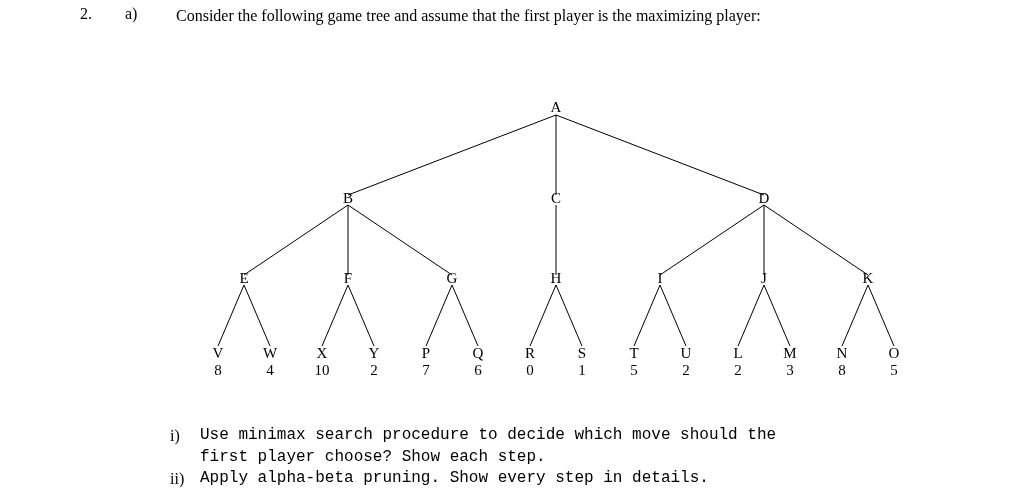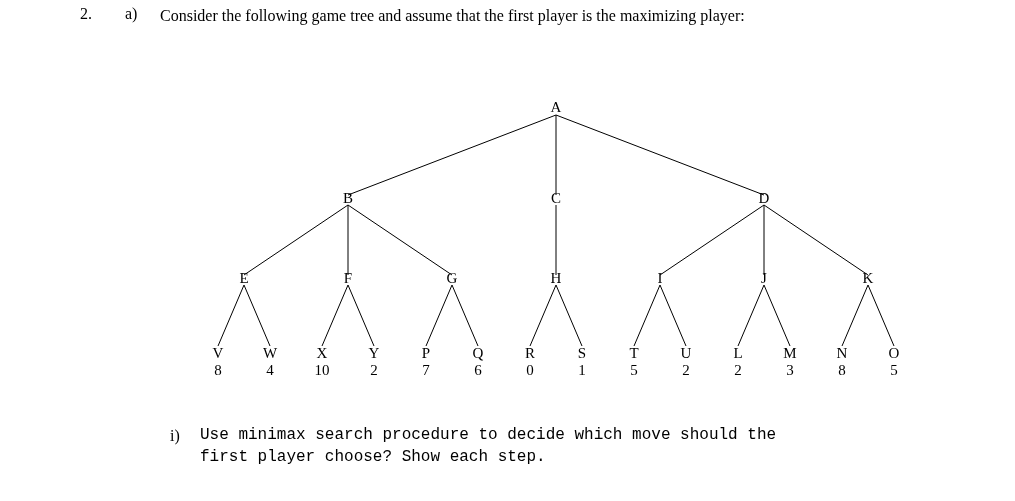--- a/index.html
+++ b/index.html
@@ -26,20 +26,21 @@
   }
   .question-header .num2 {
     width: 45px;
   }
   .question-header .parta {
     width: 35px;
   }
   .question-header .body-text {
     max-width: 600px;
     line-height: 1.35;
+    margin-left: 16px;
   }
   .subquestions {
     position: absolute;
     left: 170px;
     top: 425px;
     width: 800px;
   }
   .sq-row {
     display: flex;
     align-items: flex-start;
@@ -152,15 +153,19 @@
         <text x="734" y="285">5</text>
       </g>
     </svg>
   </div>
 
   <div class="subquestions">
     <div class="sq-row">
       <span class="sq-marker">i)</span>
       <span class="sq-body">Use minimax search procedure to decide which move should the first player choose? Show each step.</span>
     </div>
+    <div class="sq-row">
+      <span class="sq-marker">ii)</span>
+      <span class="sq-body">Apply alpha-beta pruning. Show every step in details.</span>
+    </div>
   </div>
 
 </div>
 
 </body></html>

